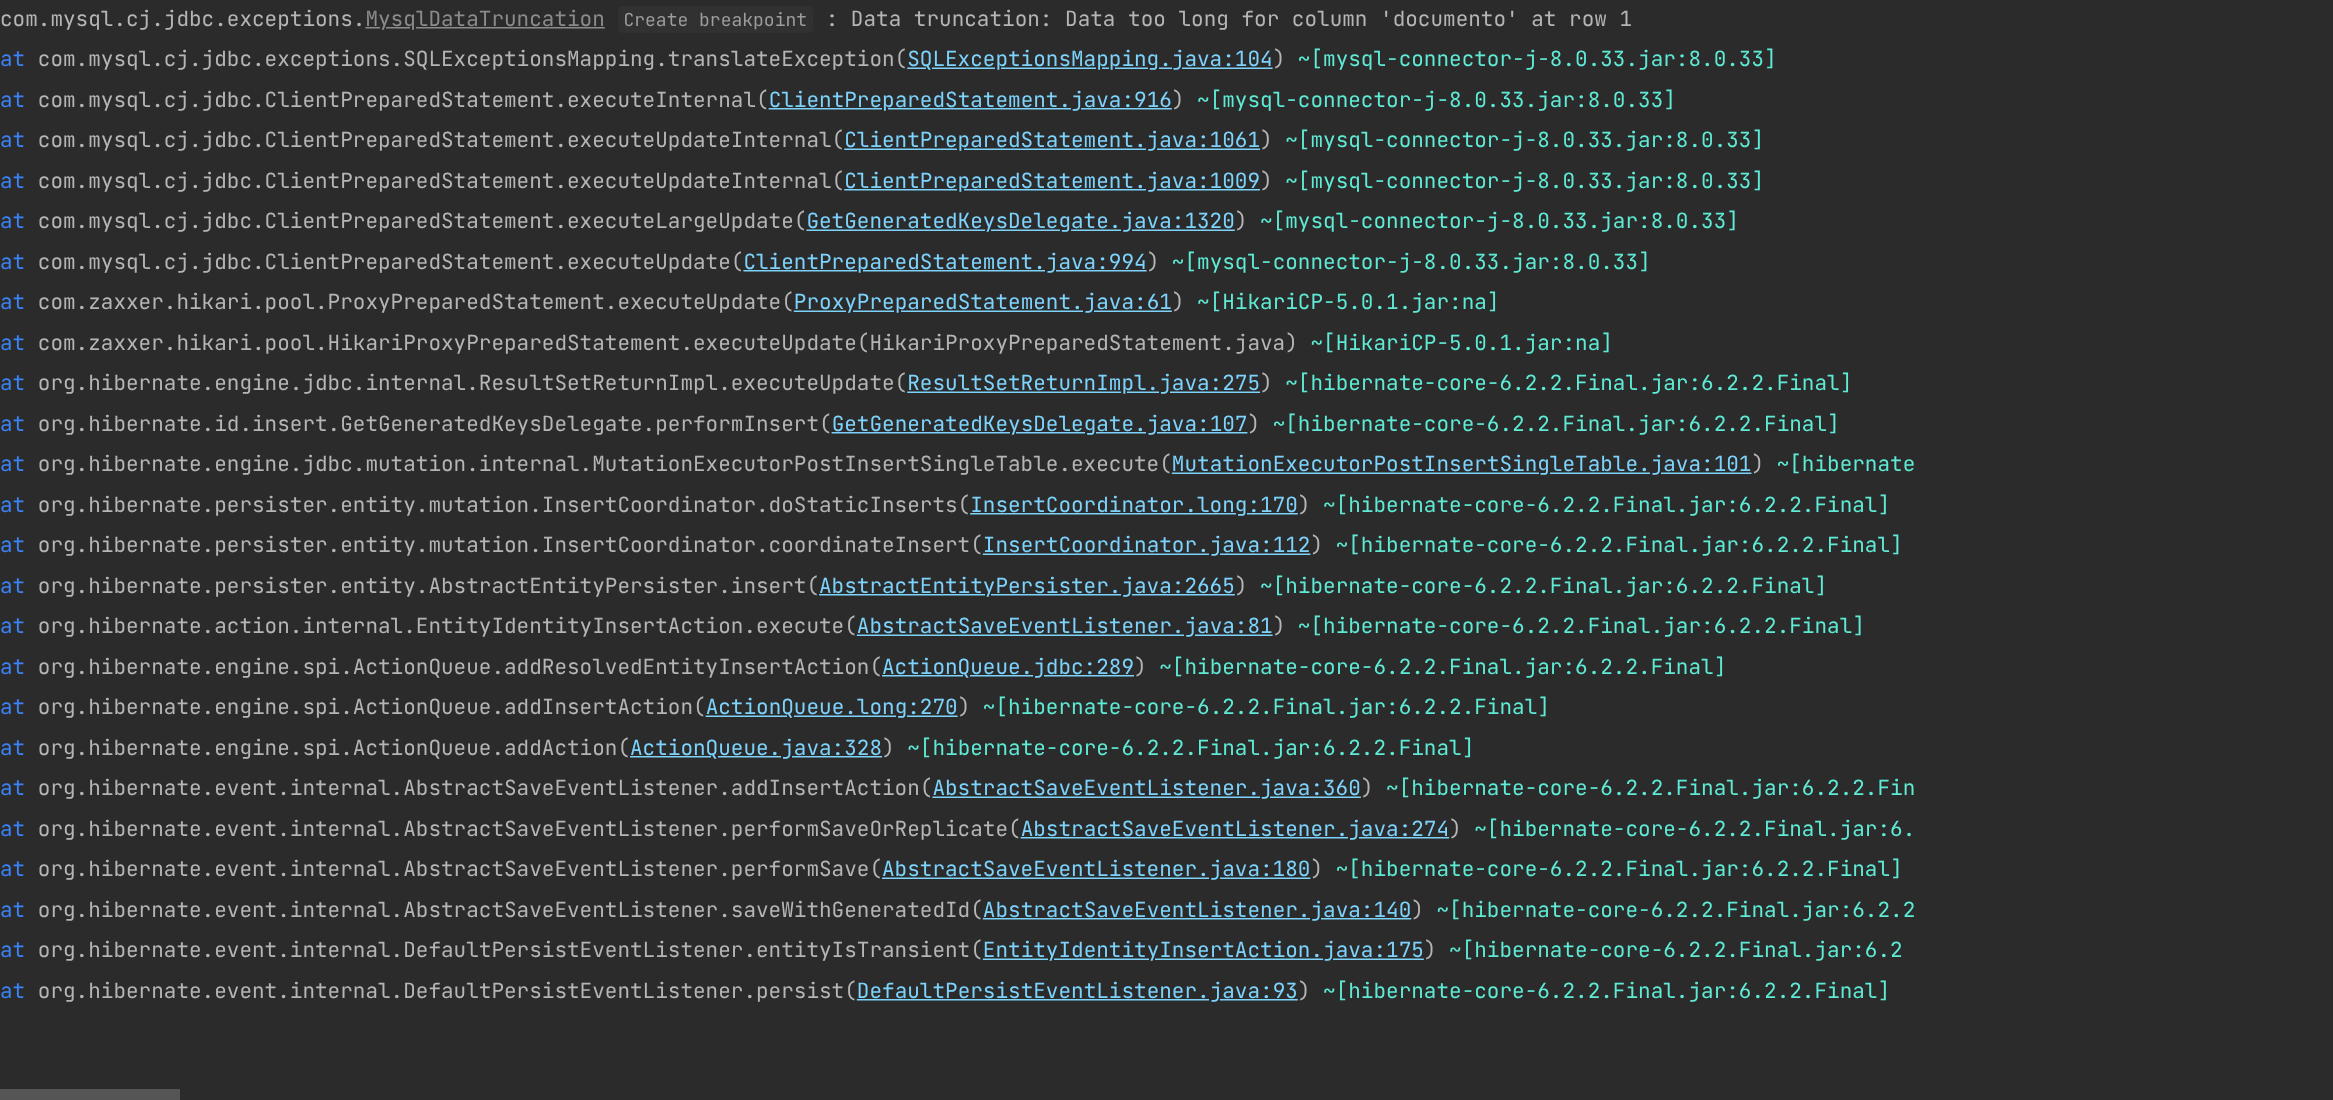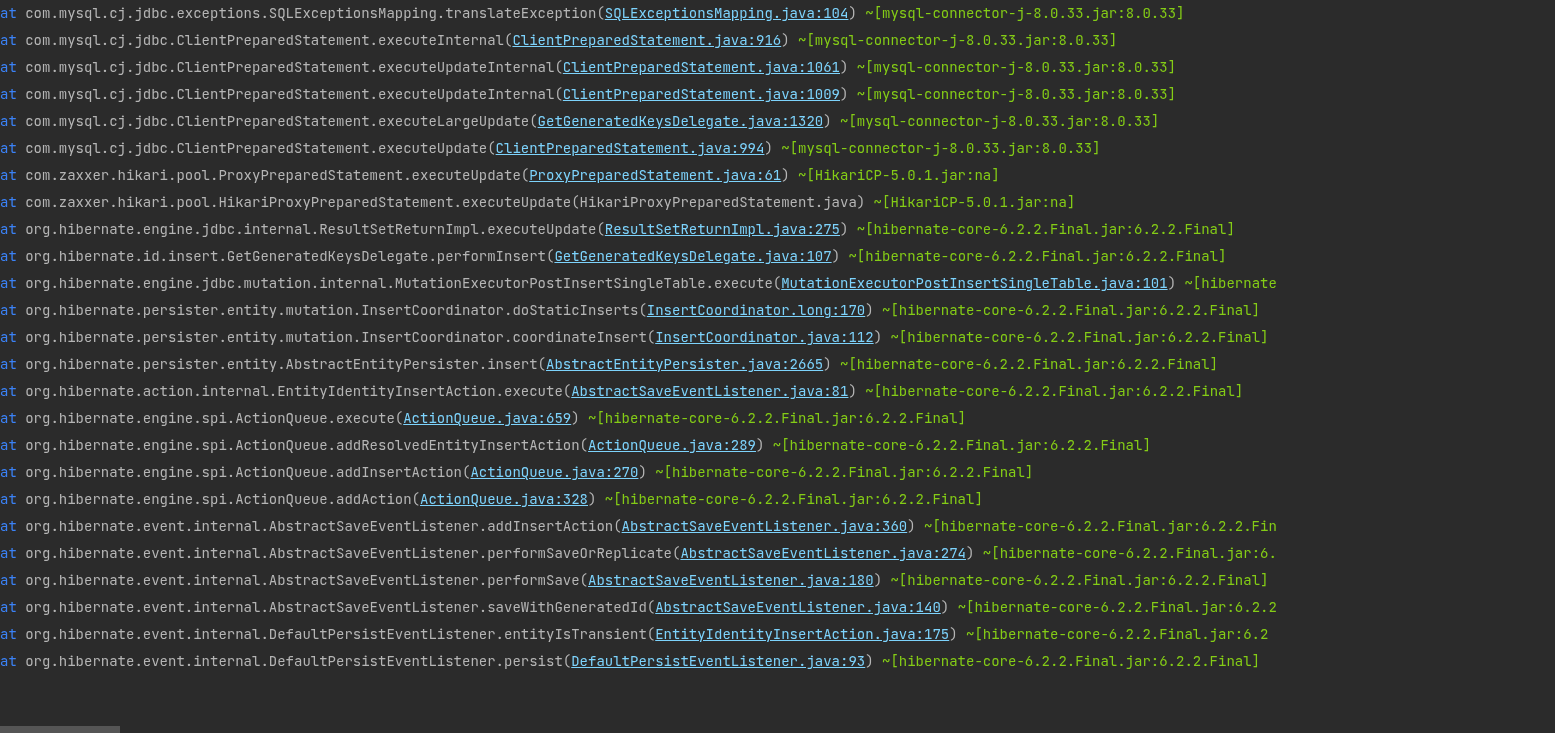--- a/index.html
+++ b/index.html
@@ -39,57 +39,57 @@
   .bp {
     color: #9c9c9c;
     background: rgba(255,255,255,0.03);
     border-radius: 3px;
     padding: 1px 4px;
     font-size: 12px;
     text-decoration: none;
     cursor: pointer;
   }
   .suffix {
-    color: #84cc16;
+    color: #5eead4;
   }
   .scrollbar {
     position: fixed;
     left: 0;
     bottom: 0;
     height: 7px;
     background: #555;
     width: 120px;
     border-radius: 0;
   }
 </style>
 </head>
 <body>
 
 <div class="console">
 
+  <span class="line"><span class="plain">com.mysql.cj.jdbc.exceptions.</span><span class="ex-link">MysqlDataTruncation</span><span> </span><span class="bp">Create breakpoint</span><span class="plain"> : </span><span class="plain">Data truncation: Data too long for column 'documento' at row 1</span></span>
 
   <div id="frames">
       <span class="line"><span>    </span><span class="at">at </span><span class="plain">com.mysql.cj.jdbc.exceptions.SQLExceptionsMapping.translateException</span><span class="plain">(</span><span class="link">SQLExceptionsMapping.java:104</span><span class="plain">)</span><span class="suffix"> ~[mysql-connector-j-8.0.33.jar:8.0.33]</span></span>
       <span class="line"><span>    </span><span class="at">at </span><span class="plain">com.mysql.cj.jdbc.ClientPreparedStatement.executeInternal</span><span class="plain">(</span><span class="link">ClientPreparedStatement.java:916</span><span class="plain">)</span><span class="suffix"> ~[mysql-connector-j-8.0.33.jar:8.0.33]</span></span>
       <span class="line"><span>    </span><span class="at">at </span><span class="plain">com.mysql.cj.jdbc.ClientPreparedStatement.executeUpdateInternal</span><span class="plain">(</span><span class="link">ClientPreparedStatement.java:1061</span><span class="plain">)</span><span class="suffix"> ~[mysql-connector-j-8.0.33.jar:8.0.33]</span></span>
       <span class="line"><span>    </span><span class="at">at </span><span class="plain">com.mysql.cj.jdbc.ClientPreparedStatement.executeUpdateInternal</span><span class="plain">(</span><span class="link">ClientPreparedStatement.java:1009</span><span class="plain">)</span><span class="suffix"> ~[mysql-connector-j-8.0.33.jar:8.0.33]</span></span>
       <span class="line"><span>    </span><span class="at">at </span><span class="plain">com.mysql.cj.jdbc.ClientPreparedStatement.executeLargeUpdate</span><span class="plain">(</span><span class="link">GetGeneratedKeysDelegate.java:1320</span><span class="plain">)</span><span class="suffix"> ~[mysql-connector-j-8.0.33.jar:8.0.33]</span></span>
       <span class="line"><span>    </span><span class="at">at </span><span class="plain">com.mysql.cj.jdbc.ClientPreparedStatement.executeUpdate</span><span class="plain">(</span><span class="link">ClientPreparedStatement.java:994</span><span class="plain">)</span><span class="suffix"> ~[mysql-connector-j-8.0.33.jar:8.0.33]</span></span>
       <span class="line"><span>    </span><span class="at">at </span><span class="plain">com.zaxxer.hikari.pool.ProxyPreparedStatement.executeUpdate</span><span class="plain">(</span><span class="link">ProxyPreparedStatement.java:61</span><span class="plain">)</span><span class="suffix"> ~[HikariCP-5.0.1.jar:na]</span></span>
       <span class="line"><span>    </span><span class="at">at </span><span class="plain">com.zaxxer.hikari.pool.HikariProxyPreparedStatement.executeUpdate</span><span class="plain">(</span><span class="plain">HikariProxyPreparedStatement.java</span><span class="plain">)</span><span class="suffix"> ~[HikariCP-5.0.1.jar:na]</span></span>
       <span class="line"><span>    </span><span class="at">at </span><span class="plain">org.hibernate.engine.jdbc.internal.ResultSetReturnImpl.executeUpdate</span><span class="plain">(</span><span class="link">ResultSetReturnImpl.java:275</span><span class="plain">)</span><span class="suffix"> ~[hibernate-core-6.2.2.Final.jar:6.2.2.Final]</span></span>
       <span class="line"><span>    </span><span class="at">at </span><span class="plain">org.hibernate.id.insert.GetGeneratedKeysDelegate.performInsert</span><span class="plain">(</span><span class="link">GetGeneratedKeysDelegate.java:107</span><span class="plain">)</span><span class="suffix"> ~[hibernate-core-6.2.2.Final.jar:6.2.2.Final]</span></span>
       <span class="line"><span>    </span><span class="at">at </span><span class="plain">org.hibernate.engine.jdbc.mutation.internal.MutationExecutorPostInsertSingleTable.execute</span><span class="plain">(</span><span class="link">MutationExecutorPostInsertSingleTable.java:101</span><span class="plain">)</span><span class="suffix"> ~[hibernate</span></span>
       <span class="line"><span>    </span><span class="at">at </span><span class="plain">org.hibernate.persister.entity.mutation.InsertCoordinator.doStaticInserts</span><span class="plain">(</span><span class="link">InsertCoordinator.long:170</span><span class="plain">)</span><span class="suffix"> ~[hibernate-core-6.2.2.Final.jar:6.2.2.Final]</span></span>
       <span class="line"><span>    </span><span class="at">at </span><span class="plain">org.hibernate.persister.entity.mutation.InsertCoordinator.coordinateInsert</span><span class="plain">(</span><span class="link">InsertCoordinator.java:112</span><span class="plain">)</span><span class="suffix"> ~[hibernate-core-6.2.2.Final.jar:6.2.2.Final]</span></span>
       <span class="line"><span>    </span><span class="at">at </span><span class="plain">org.hibernate.persister.entity.AbstractEntityPersister.insert</span><span class="plain">(</span><span class="link">AbstractEntityPersister.java:2665</span><span class="plain">)</span><span class="suffix"> ~[hibernate-core-6.2.2.Final.jar:6.2.2.Final]</span></span>
       <span class="line"><span>    </span><span class="at">at </span><span class="plain">org.hibernate.action.internal.EntityIdentityInsertAction.execute</span><span class="plain">(</span><span class="link">AbstractSaveEventListener.java:81</span><span class="plain">)</span><span class="suffix"> ~[hibernate-core-6.2.2.Final.jar:6.2.2.Final]</span></span>
-      <span class="line"><span>    </span><span class="at">at </span><span class="plain">org.hibernate.engine.spi.ActionQueue.execute</span><span class="plain">(</span><span class="link">ActionQueue.java:659</span><span class="plain">)</span><span class="suffix"> ~[hibernate-core-6.2.2.Final.jar:6.2.2.Final]</span></span>
-      <span class="line"><span>    </span><span class="at">at </span><span class="plain">org.hibernate.engine.spi.ActionQueue.addResolvedEntityInsertAction</span><span class="plain">(</span><span class="link">ActionQueue.java:289</span><span class="plain">)</span><span class="suffix"> ~[hibernate-core-6.2.2.Final.jar:6.2.2.Final]</span></span>
-      <span class="line"><span>    </span><span class="at">at </span><span class="plain">org.hibernate.engine.spi.ActionQueue.addInsertAction</span><span class="plain">(</span><span class="link">ActionQueue.java:270</span><span class="plain">)</span><span class="suffix"> ~[hibernate-core-6.2.2.Final.jar:6.2.2.Final]</span></span>
+      <span class="line"><span>    </span><span class="at">at </span><span class="plain">org.hibernate.engine.spi.ActionQueue.addResolvedEntityInsertAction</span><span class="plain">(</span><span class="link">ActionQueue.jdbc:289</span><span class="plain">)</span><span class="suffix"> ~[hibernate-core-6.2.2.Final.jar:6.2.2.Final]</span></span>
+      <span class="line"><span>    </span><span class="at">at </span><span class="plain">org.hibernate.engine.spi.ActionQueue.addInsertAction</span><span class="plain">(</span><span class="link">ActionQueue.long:270</span><span class="plain">)</span><span class="suffix"> ~[hibernate-core-6.2.2.Final.jar:6.2.2.Final]</span></span>
       <span class="line"><span>    </span><span class="at">at </span><span class="plain">org.hibernate.engine.spi.ActionQueue.addAction</span><span class="plain">(</span><span class="link">ActionQueue.java:328</span><span class="plain">)</span><span class="suffix"> ~[hibernate-core-6.2.2.Final.jar:6.2.2.Final]</span></span>
       <span class="line"><span>    </span><span class="at">at </span><span class="plain">org.hibernate.event.internal.AbstractSaveEventListener.addInsertAction</span><span class="plain">(</span><span class="link">AbstractSaveEventListener.java:360</span><span class="plain">)</span><span class="suffix"> ~[hibernate-core-6.2.2.Final.jar:6.2.2.Fin</span></span>
       <span class="line"><span>    </span><span class="at">at </span><span class="plain">org.hibernate.event.internal.AbstractSaveEventListener.performSaveOrReplicate</span><span class="plain">(</span><span class="link">AbstractSaveEventListener.java:274</span><span class="plain">)</span><span class="suffix"> ~[hibernate-core-6.2.2.Final.jar:6.</span></span>
       <span class="line"><span>    </span><span class="at">at </span><span class="plain">org.hibernate.event.internal.AbstractSaveEventListener.performSave</span><span class="plain">(</span><span class="link">AbstractSaveEventListener.java:180</span><span class="plain">)</span><span class="suffix"> ~[hibernate-core-6.2.2.Final.jar:6.2.2.Final]</span></span>
       <span class="line"><span>    </span><span class="at">at </span><span class="plain">org.hibernate.event.internal.AbstractSaveEventListener.saveWithGeneratedId</span><span class="plain">(</span><span class="link">AbstractSaveEventListener.java:140</span><span class="plain">)</span><span class="suffix"> ~[hibernate-core-6.2.2.Final.jar:6.2.2</span></span>
       <span class="line"><span>    </span><span class="at">at </span><span class="plain">org.hibernate.event.internal.DefaultPersistEventListener.entityIsTransient</span><span class="plain">(</span><span class="link">EntityIdentityInsertAction.java:175</span><span class="plain">)</span><span class="suffix"> ~[hibernate-core-6.2.2.Final.jar:6.2</span></span>
       <span class="line"><span>    </span><span class="at">at </span><span class="plain">org.hibernate.event.internal.DefaultPersistEventListener.persist</span><span class="plain">(</span><span class="link">DefaultPersistEventListener.java:93</span><span class="plain">)</span><span class="suffix"> ~[hibernate-core-6.2.2.Final.jar:6.2.2.Final]</span></span>
     </div>
 </div>
 

